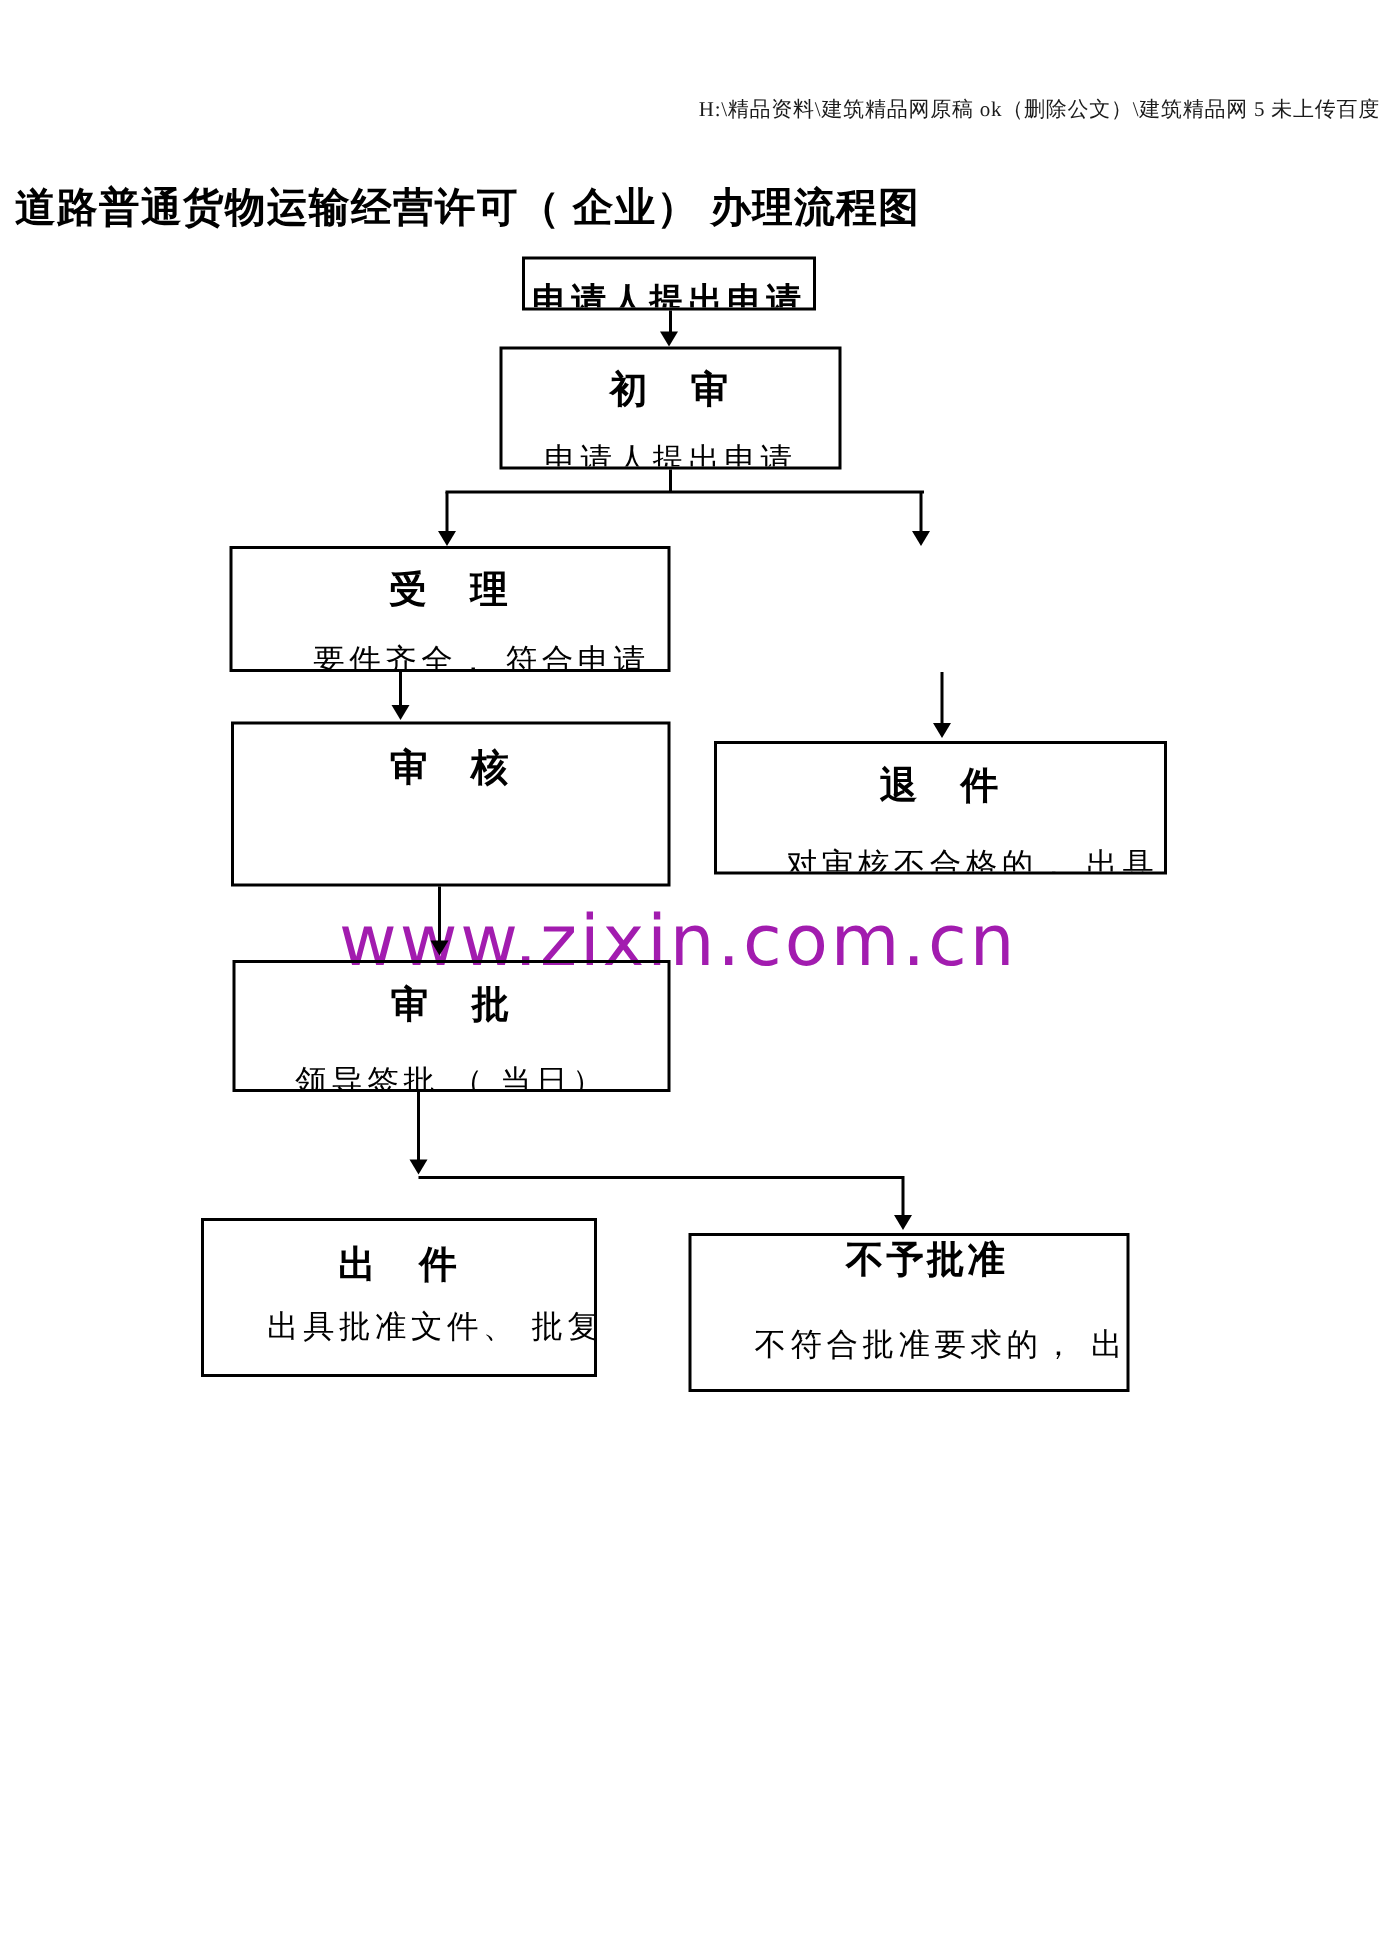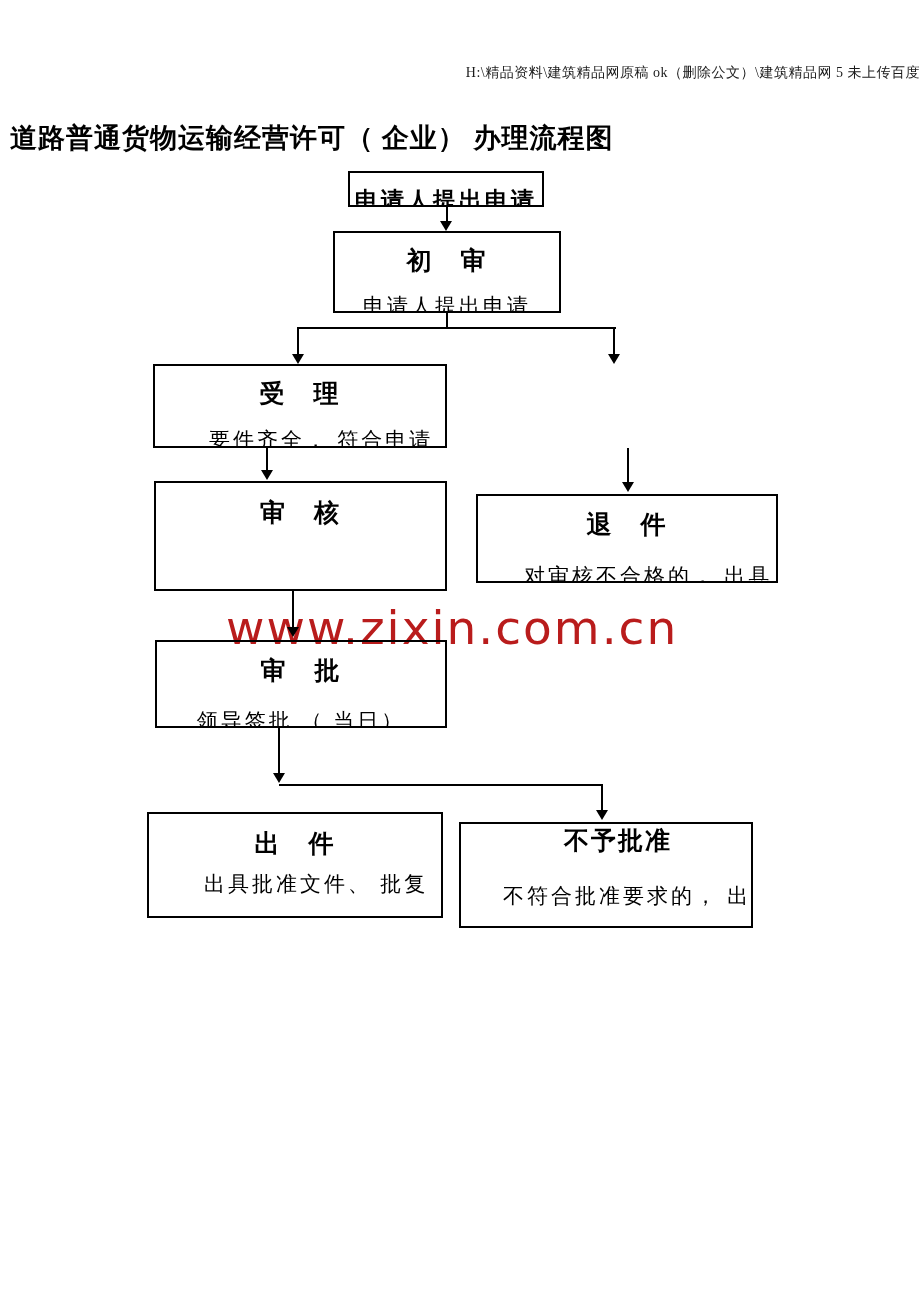--- a/index.html
+++ b/index.html
@@ -17,21 +17,21 @@
     font-size:14px;letter-spacing:0.5px;color:#1a1a1a;
   }
   .doc-title{
     position:absolute;left:0;top:120px;width:920px;
     text-align:left;
     font-size:27px;font-weight:bold;letter-spacing:1px;color:#000;padding-left:10px;
   }
   .watermark{
     position:absolute;left:226px;top:600px;
     font-family:"DejaVu Sans","Liberation Sans",sans-serif;
-    font-size:47px;letter-spacing:2px;color:#b91c1c;
+    font-size:47px;letter-spacing:2px;color:#a21caf;
     z-index:0;white-space:nowrap;
   }
   .box{
     position:absolute;
     border:2px solid #000;
     background:transparent;
     overflow:hidden;
     z-index:2;
     box-sizing:border-box;
   }
@@ -121,21 +121,21 @@
     <span class="box-title" style="top:16px;">审　批</span>
     <span class="box-sub" style="top:69px;">领导签批 （ 当日）</span>
   </div>
 
   <div class="vline" style="left:278px;top:728px;height:47px;"></div>
   <div class="ah" style="left:273px;top:773px;"></div>
   <div class="hline" style="left:279px;top:784px;width:324px;"></div>
   <div class="vline" style="left:601px;top:786px;height:26px;"></div>
   <div class="ah" style="left:596px;top:810px;"></div>
 
-  <div class="box" style="left:147px;top:812px;width:296px;height:106px;">
+  <div class="box" style="left:134px;top:812px;width:264px;height:106px;">
     <span class="box-title" style="top:17px;">出　件</span>
     <span class="box-sub sub-shift" style="top:60px;">出具批准文件、 批复</span>
   </div>
 
   <div class="box" style="left:459px;top:822px;width:294px;height:106px;">
     <span class="box-title" style="top:4px;padding-left:24px;">不予批准</span>
     <span class="box-sub sub-shift" style="top:62px;">不符合批准要求的， 出</span>
   </div>
 
 </div>

